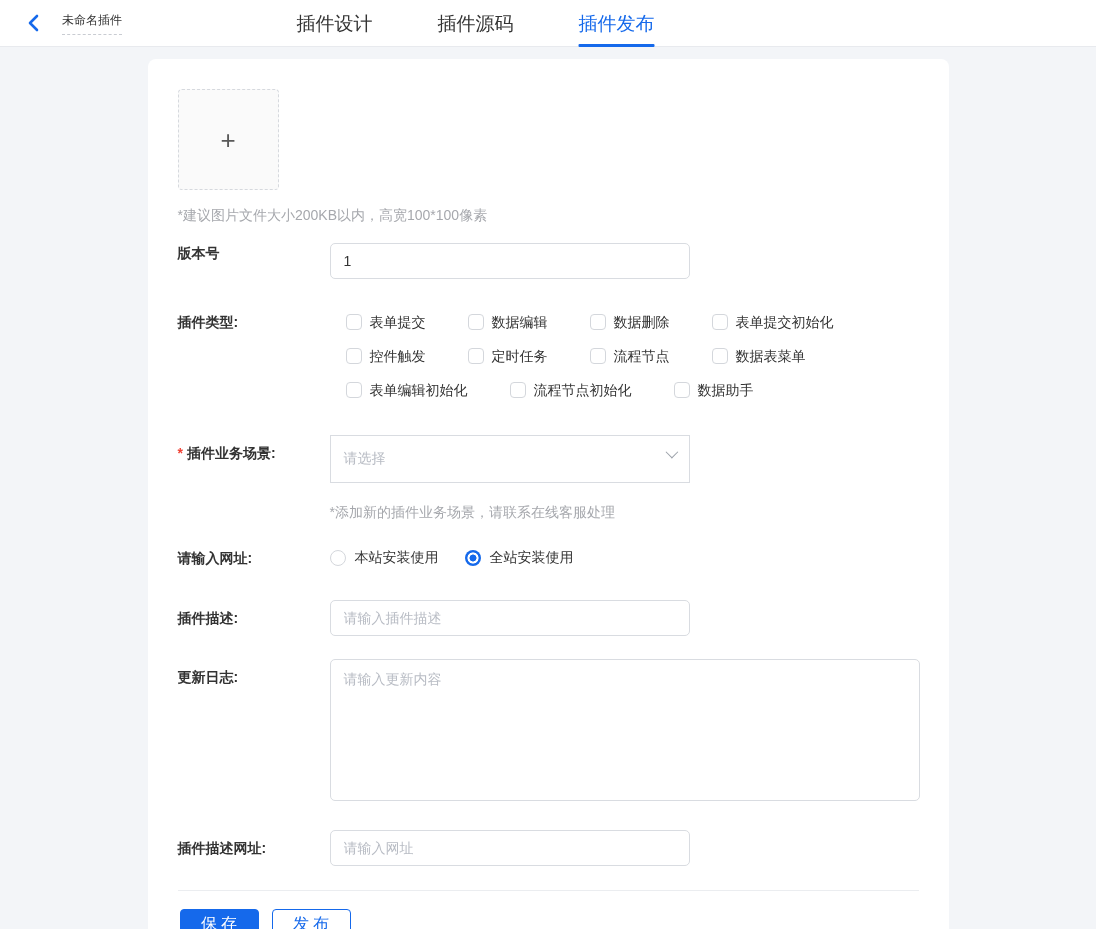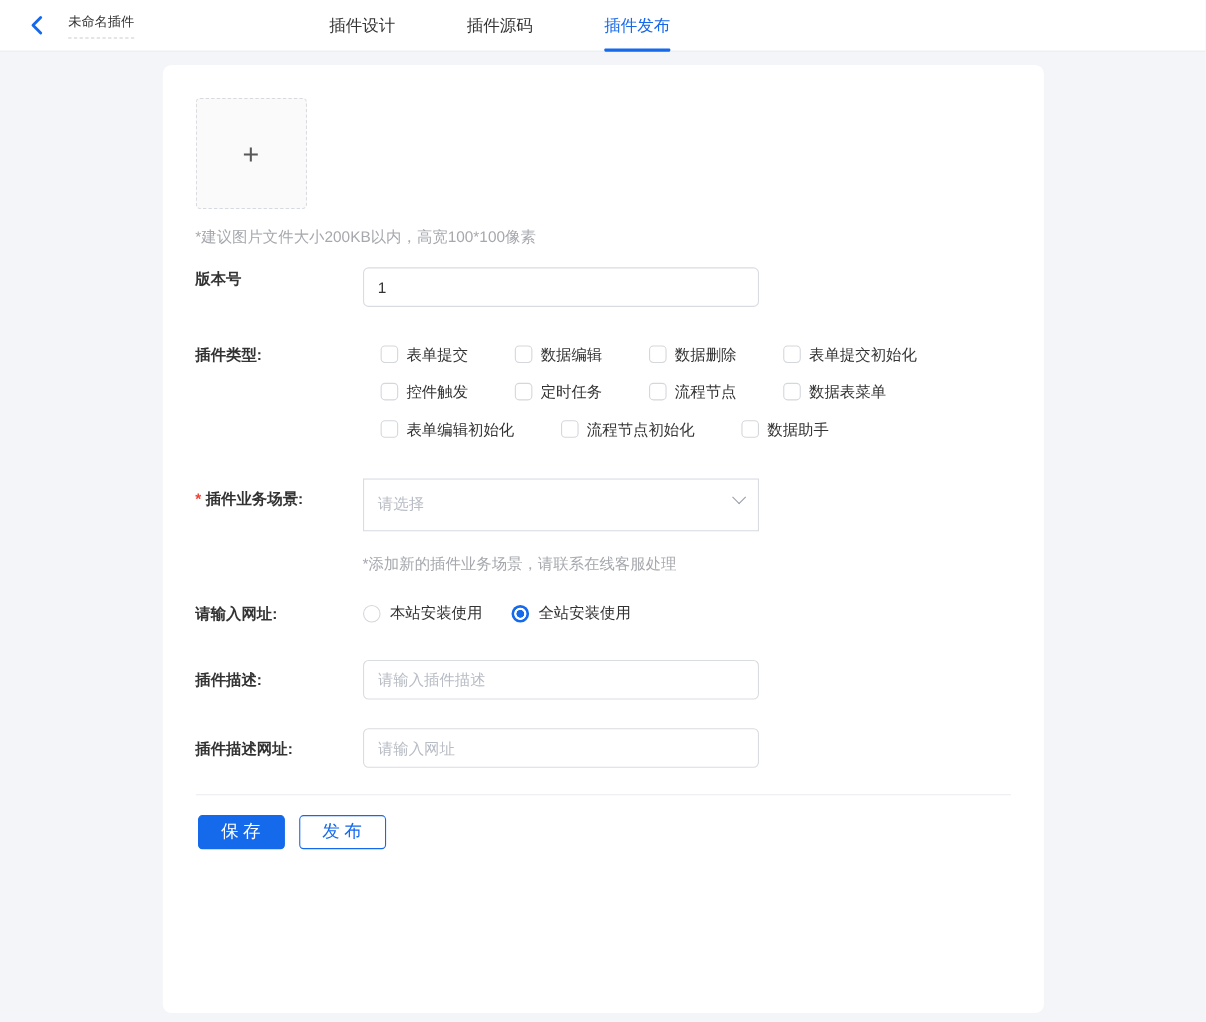--- a/index.html
+++ b/index.html
@@ -44,21 +44,21 @@
     top: 0;
     height: 47px;
     display: flex;
     gap: 65px;
     margin-left: -230px;
   }
   .tab {
     position: relative;
     height: 47px;
     display: flex; align-items: center;
-    font-size: 15px;
+    font-size: 19px;
     color: #333;
     cursor: pointer;
     white-space: nowrap;
   }
   .tab.active { color: #1569eb; }
   .tab.active::after {
     content: "";
     position: absolute;
     left: 0; right: 0; bottom: 0;
     height: 3px;
@@ -352,20 +352,26 @@
     </div>
   </div>
 
   <div class="form-row row-desc">
     <div class="form-label">插件描述:</div>
     <div class="form-control">
       <input class="text-input" type="text" placeholder="请输入插件描述" style="">
     </div>
   </div>
 
+  <div class="form-row row-log">
+    <div class="form-label">更新日志:</div>
+    <div class="form-control">
+      <textarea class="textarea-input" placeholder="请输入更新内容" style=""></textarea>
+    </div>
+  </div>
 
   <div class="form-row row-url">
     <div class="form-label">插件描述网址:</div>
     <div class="form-control">
       <input class="text-input" type="text" placeholder="请输入网址" style="">
     </div>
   </div>
 
   <div class="divider"></div>
 

